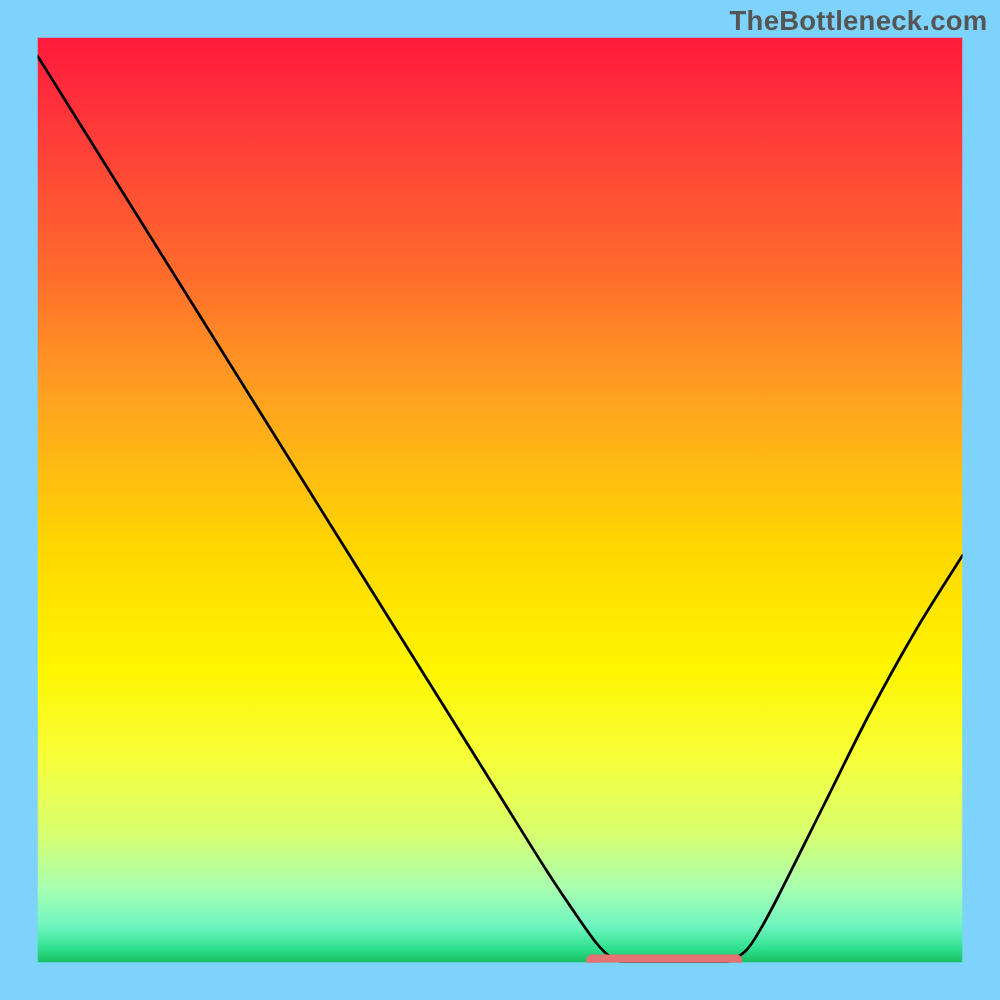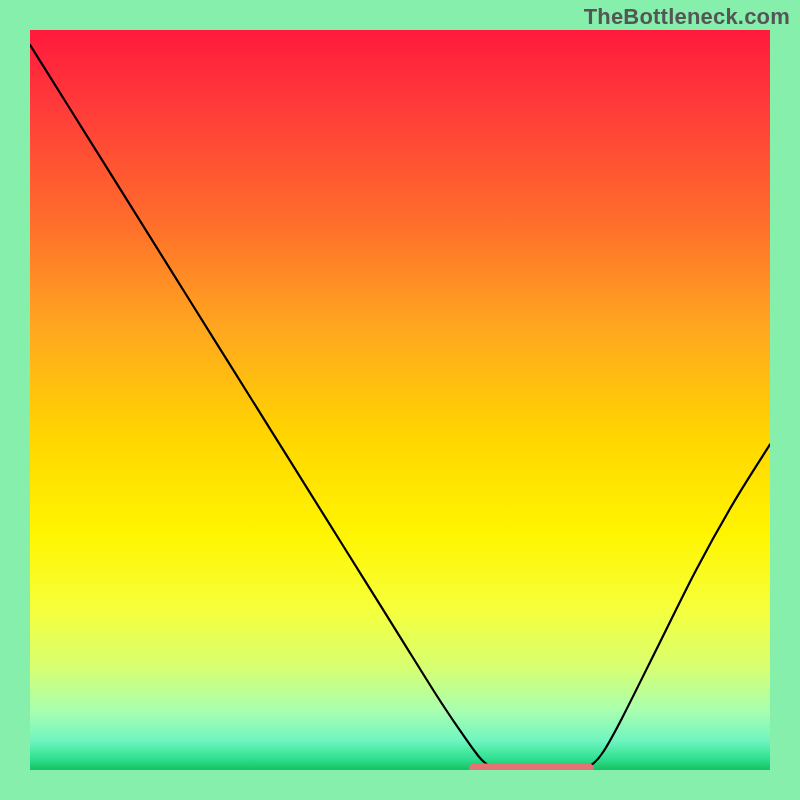--- a/index.html
+++ b/index.html
@@ -7,21 +7,21 @@
     padding: 0;
     width: 800px;
     height: 800px;
     background: #000;
     overflow: hidden;
   }
   .frame {
     position: relative;
     width: 800px;
     height: 800px;
-    background: #86efac;
+    background: #7dd3fc;
   }
   .plot {
     position: absolute;
     left: 30px;
     top: 30px;
     width: 740px;
     height: 740px;
   }
   .watermark {
     position: absolute;

